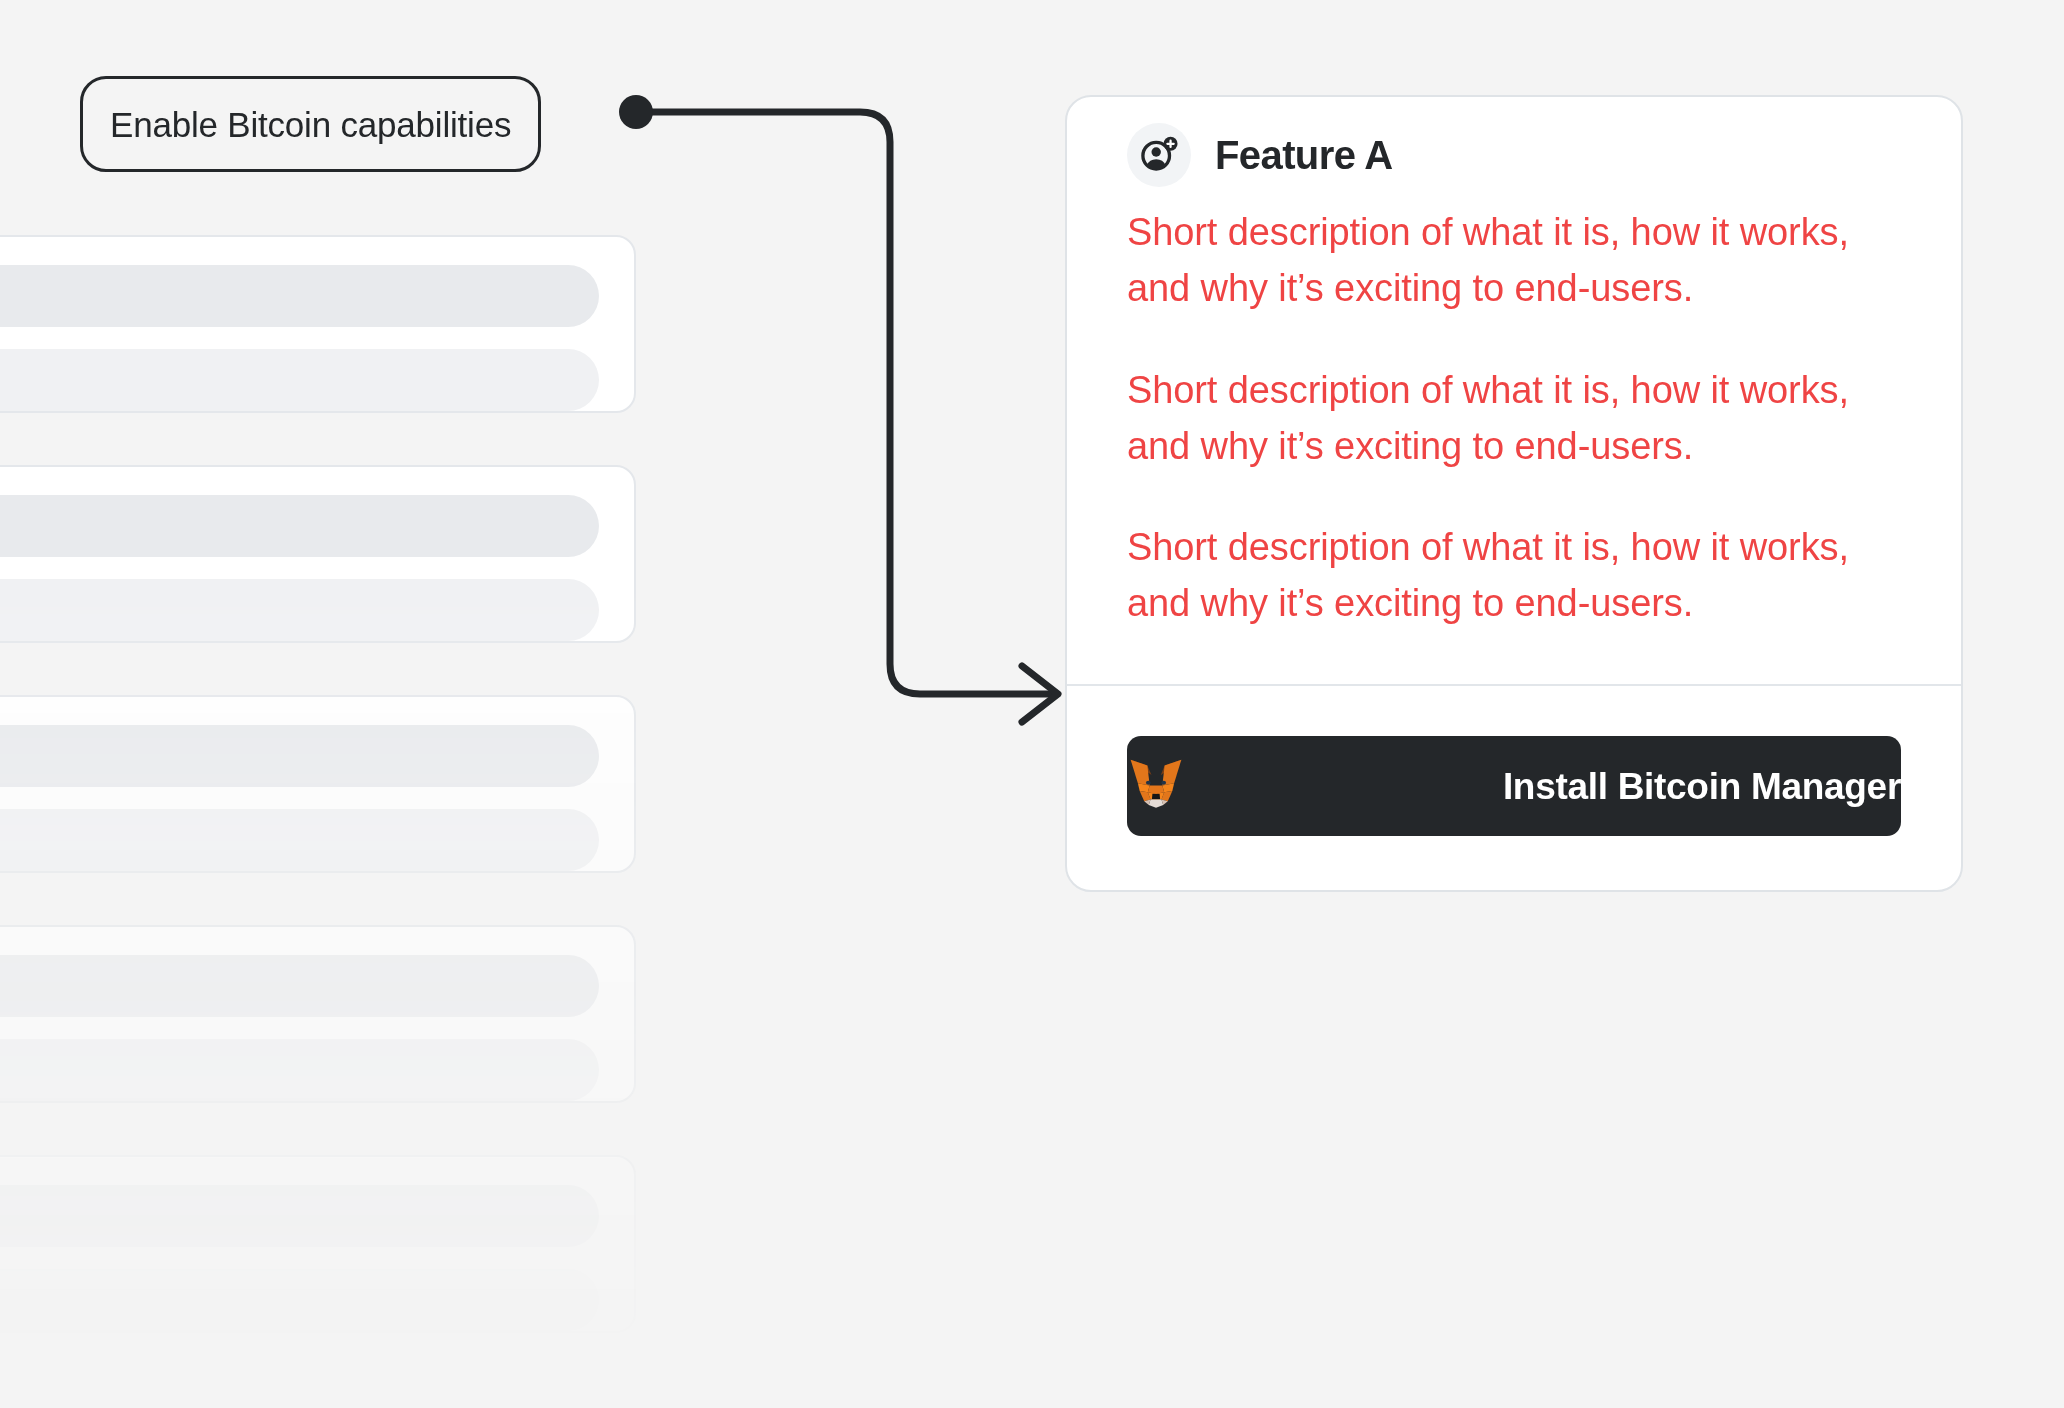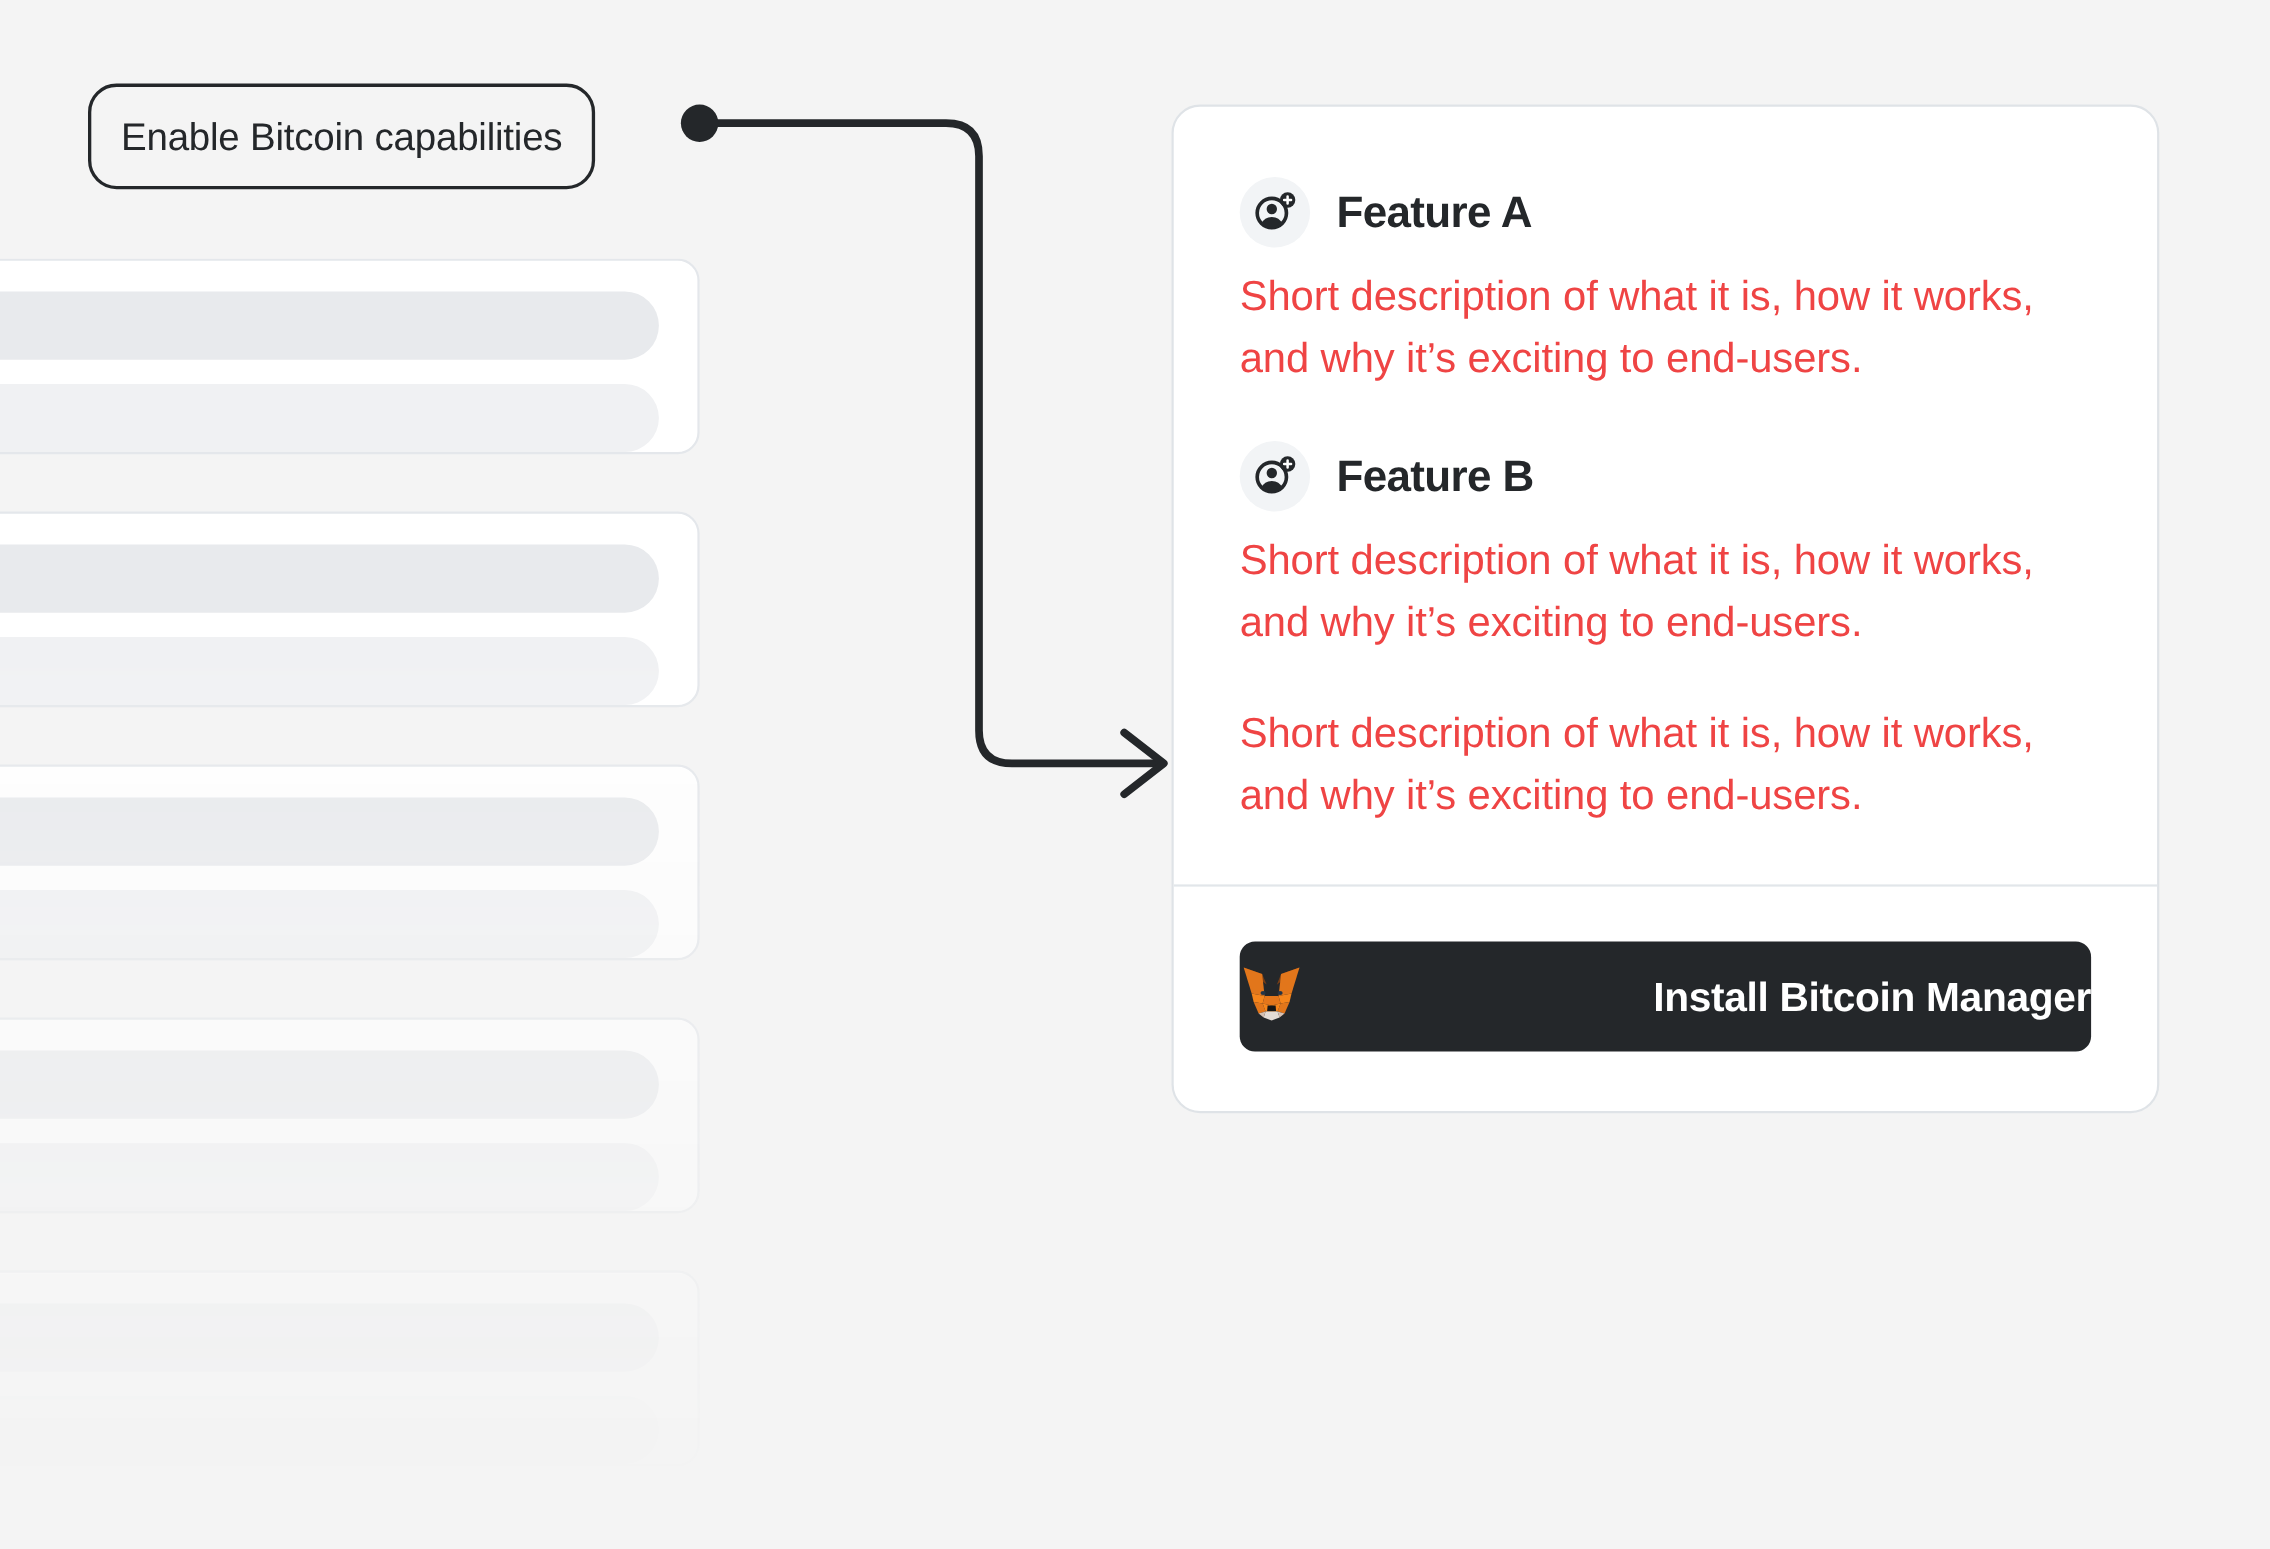--- a/index.html
+++ b/index.html
@@ -90,21 +90,21 @@
     left: 1065px;
     top: 95px;
     width: 898px;
     background: #ffffff;
     border: 2px solid #dfe3e7;
     border-radius: 26px;
     box-sizing: border-box;
     overflow: hidden;
   }
   .feature-list {
-    padding: 64px 60px 52px 60px;
+    padding: 26px 60px 52px 60px;
   }
   .feature-item { margin-bottom: 46px; }
   .feature-item:last-child { margin-bottom: 0; }
 
   .feature-head {
     display: flex;
     align-items: center;
     gap: 24px;
     margin-bottom: 18px;
   }
@@ -222,32 +222,20 @@
             <circle cx="18.6" cy="5.6" r="4" fill="#24272a"></circle>
             <path d="M18.6 3.8v3.6M16.8 5.6h3.6" stroke="#ffffff" stroke-width="1.3" stroke-linecap="round"></path>
           </svg>
         </span>
         <span class="feature-title">Feature A</span>
       </div>
       <div class="feature-desc">Short description of what it is, how it works, and why it’s exciting to end-users.</div>
     </div>
 
     <div class="feature-item">
-      <div class="feature-head">
-        <span class="icon-badge">
-          <svg width="42" height="42" viewBox="0 0 24 24" fill="none">
-            <circle cx="10.4" cy="12.4" r="7.6" stroke="#24272a" stroke-width="1.9" fill="none"></circle>
-            <circle cx="10.4" cy="10.3" r="2.7" fill="#24272a"></circle>
-            <path d="M4.9 18.1a6 6 0 0 1 11 0 7.6 7.6 0 0 1-11 0Z" fill="#24272a"></path>
-            <circle cx="18.6" cy="5.6" r="4" fill="#24272a"></circle>
-            <path d="M18.6 3.8v3.6M16.8 5.6h3.6" stroke="#ffffff" stroke-width="1.3" stroke-linecap="round"></path>
-          </svg>
-        </span>
-        <span class="feature-title">Feature B</span>
-      </div>
       <div class="feature-desc">Short description of what it is, how it works, and why it’s exciting to end-users.</div>
     </div>
 
     <div class="feature-item">
       <div class="feature-desc">Short description of what it is, how it works, and why it’s exciting to end-users.</div>
     </div>
 
   </div>
 
   <div class="card-divider"></div>

